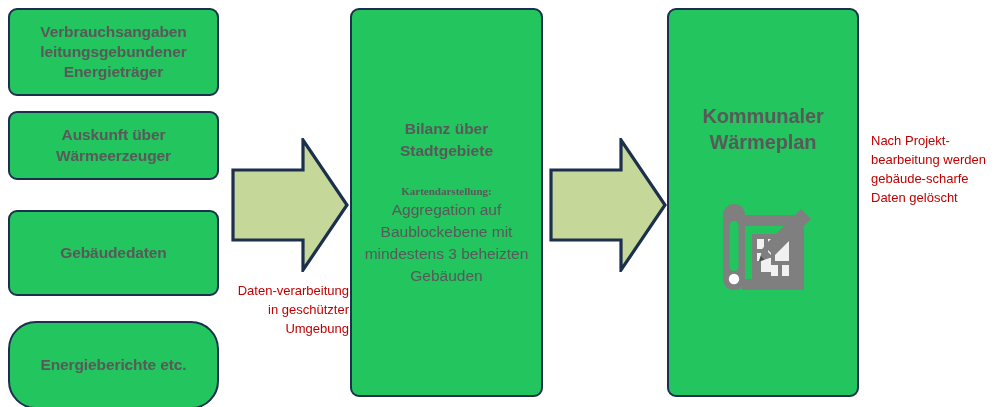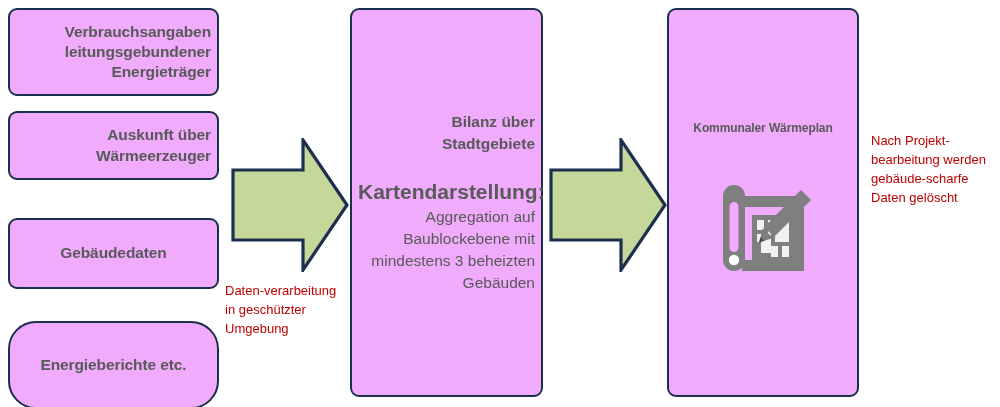--- a/index.html
+++ b/index.html
@@ -15,75 +15,76 @@
     width: 1000px;
     height: 407px;
     background: #ffffff;
     overflow: hidden;
   }
 
   
   .box {
     position: absolute;
     box-sizing: border-box;
-    background: #f0abfc;
+    background: #22c55e;
     border: 2px solid #1c2f4e;
     border-radius: 9px;
     display: flex;
     flex-direction: column;
     align-items: center;
     justify-content: center;
-    text-align: right;
+    text-align: center;
   }
   .box-label {
     font-weight: bold;
     color: #595959;
     line-height: 1.30;
     letter-spacing: -0.1px;
   }
 
   
   .src-box { left: 8px; width: 211px; }
   .src-box .box-label { font-size: 15.5px; padding: 0 6px; }
 
   #src-0 { top: 8px;   height: 88px; }
   #src-1 { top: 111px; height: 69px; }
-  #src-2 { top: 218px; height: 71px; }
+  #src-2 { top: 210px; height: 86px; }
   #src-3 { top: 321px; height: 88px; border-radius: 28px; }
 
   
   .tall-box { top: 8px; height: 389px; }
   #mid-box   { left: 350px; width: 193px; }
   #right-box { left: 667px; width: 192px; }
 
   .mid-inner {
     padding: 0 6px;
     width: 100%;
     box-sizing: border-box;
   }
   .mid-title {
     font-size: 15.5px;
     font-weight: bold;
     color: #595959;
     line-height: 1.42;
   }
   .mid-gap { height: 22px; }
   .mid-sub-head {
-    font-size: 21px;
+    font-size: 11px;
     font-weight: bold;
     color: #595959;
     line-height: 1.42;
+    font-family: Liberation Serif, serif;
   }
   .mid-sub-body {
     font-size: 15.5px;
     color: #595959;
     line-height: 1.42;
   }
 
-  #right-box .box-label { font-size: 12px; }
+  #right-box .box-label { font-size: 20px; }
   .right-inner {
     display: flex;
     flex-direction: column;
     align-items: center;
     width: 100%;
   }
   .blueprint-icon-wrap {
     margin-top: 48px;
     width: 108px;
     height: 100px;
@@ -96,21 +97,21 @@
   #arrow-1 { left: 231px; top: 138px; width: 118px; height: 134px; }
   #arrow-2 { left: 549px; top: 138px; width: 119px; height: 134px; }
 
   
   .note {
     position: absolute;
     color: #c00000;
     font-size: 13px;
     line-height: 1.46;
   }
-  #note-left  { left: 225px; top: 282px; width: 124px; }
+  #note-left  { left: 225px; top: 282px; width: 124px; text-align: right; }
   #note-right { left: 871px; top: 132px; width: 126px; }
 </style>
 </head>
 <body>
 
 <div id="canvas">
 
   <div class="box src-box" id="src-0">
     <div class="box-label">Verbrauchsangaben leitungsgebundener Energieträger</div>
   </div>

